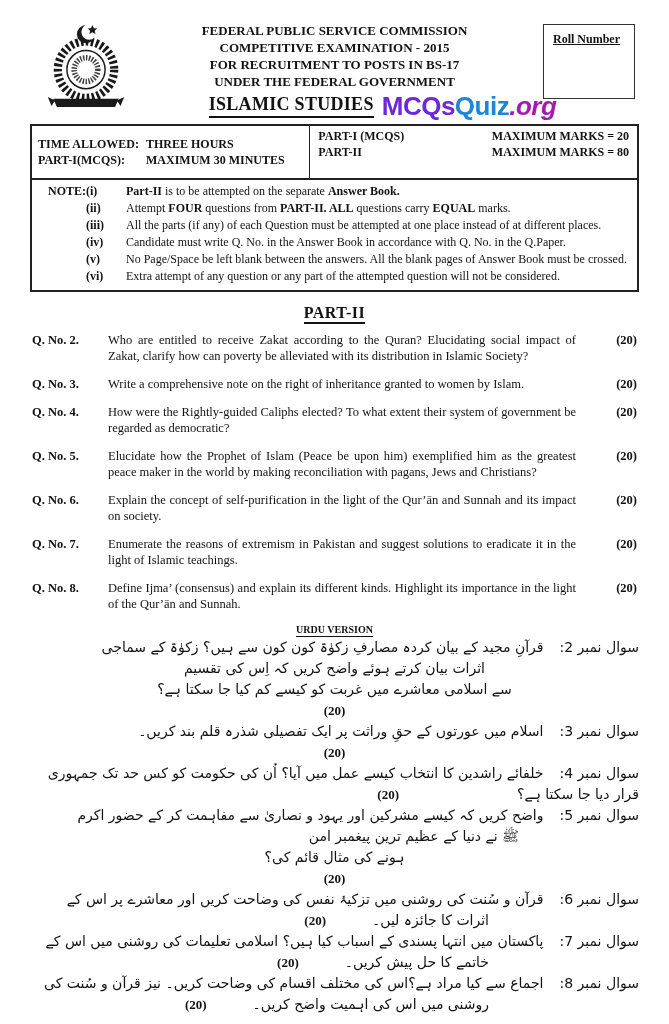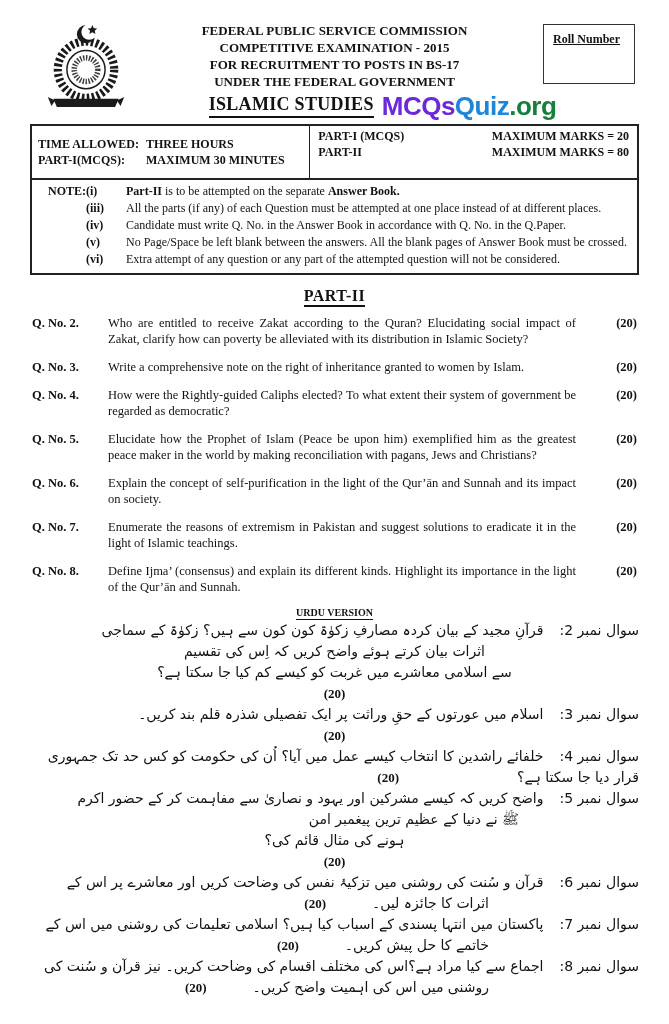--- a/index.html
+++ b/index.html
@@ -7,28 +7,28 @@
     width:669px; height:1024px; background:#ffffff; overflow:hidden;
     font-family:"Liberation Serif", serif; color:#121212;
   }
   .page { position:relative; padding:20px 30px 0 30px; width:609px; }
 
   
   .header { position:relative; min-height:96px; }
   .logo { position:absolute; left:6px; top:2px; width:100px; height:88px; }
   .org-lines { text-align:center; font-weight:bold; font-size:13px; line-height:17px; padding-top:2px; }
   .roll-box {
-    position:absolute; right:4px; top:4px; width:92px; height:60px;
+    position:absolute; right:4px; top:4px; width:92px; height:75px;
     border:1.5px solid #333; box-sizing:border-box; padding:4px 0 0 9px;
   }
   .roll-box span { font-weight:bold; font-size:12px; text-decoration:underline; }
   .title-row { display:flex; justify-content:center; align-items:flex-start; gap:8px; margin:4px 0 0 96px; }
   .paper-title { font-weight:bold; font-size:18px; border-bottom:2px solid #111; padding-bottom:1px; letter-spacing:0.3px; }
   .watermark { font-family:"Liberation Sans", sans-serif; font-weight:bold; font-size:26px; letter-spacing:-0.5px; line-height:24px; }
-  .wm-g { color:#6d28d9; } .wm-b { color:#1d86d8; } .wm-r { color:#15803d; }
+  .wm-g { color:#6d28d9; } .wm-b { color:#1d86d8; } .wm-r { color:#a21caf;font-style:italic; }
 
   
   .info-table { display:flex; border:2px solid #222; margin-top:6px; font-weight:bold; font-size:12px; }
   .it-left  { width:46%; border-right:1.5px solid #222; padding:10px 6px; box-sizing:border-box; }
   .it-right { width:54%; padding:2px 8px; box-sizing:border-box; }
   .it-row { display:flex; line-height:16px; white-space:nowrap; }
   .it-row .it-label { width:108px; }
   .it-row.spread { justify-content:space-between; }
 
   
@@ -119,20 +119,25 @@
   </section>
 
   <section class="note-box">
     <div class="note-row">
       <span class="note-prefix">NOTE:</span>
       <span class="note-num">(i)</span>
       <span class="note-text"><span class="b">Part-II</span><span> is to be attempted on the separate </span><span class="b">Answer Book.</span></span>
     </div>
     <div class="note-row">
       <span class="note-prefix"></span>
+      <span class="note-num">(ii)</span>
+      <span class="note-text"><span>Attempt </span><span class="b">FOUR</span><span> questions from </span><span class="b">PART-II. ALL</span><span> questions carry </span><span class="b">EQUAL</span><span> marks.</span></span>
+    </div>
+    <div class="note-row">
+      <span class="note-prefix"></span>
       <span class="note-num">(iii)</span>
       <span class="note-text">All the parts (if any) of each Question must be attempted at one place instead of at different places.</span>
     </div>
     <div class="note-row">
       <span class="note-prefix"></span>
       <span class="note-num">(iv)</span>
       <span class="note-text">Candidate must write Q. No. in the Answer Book in accordance with Q. No. in the Q.Paper.</span>
     </div>
     <div class="note-row">
       <span class="note-prefix"></span>

